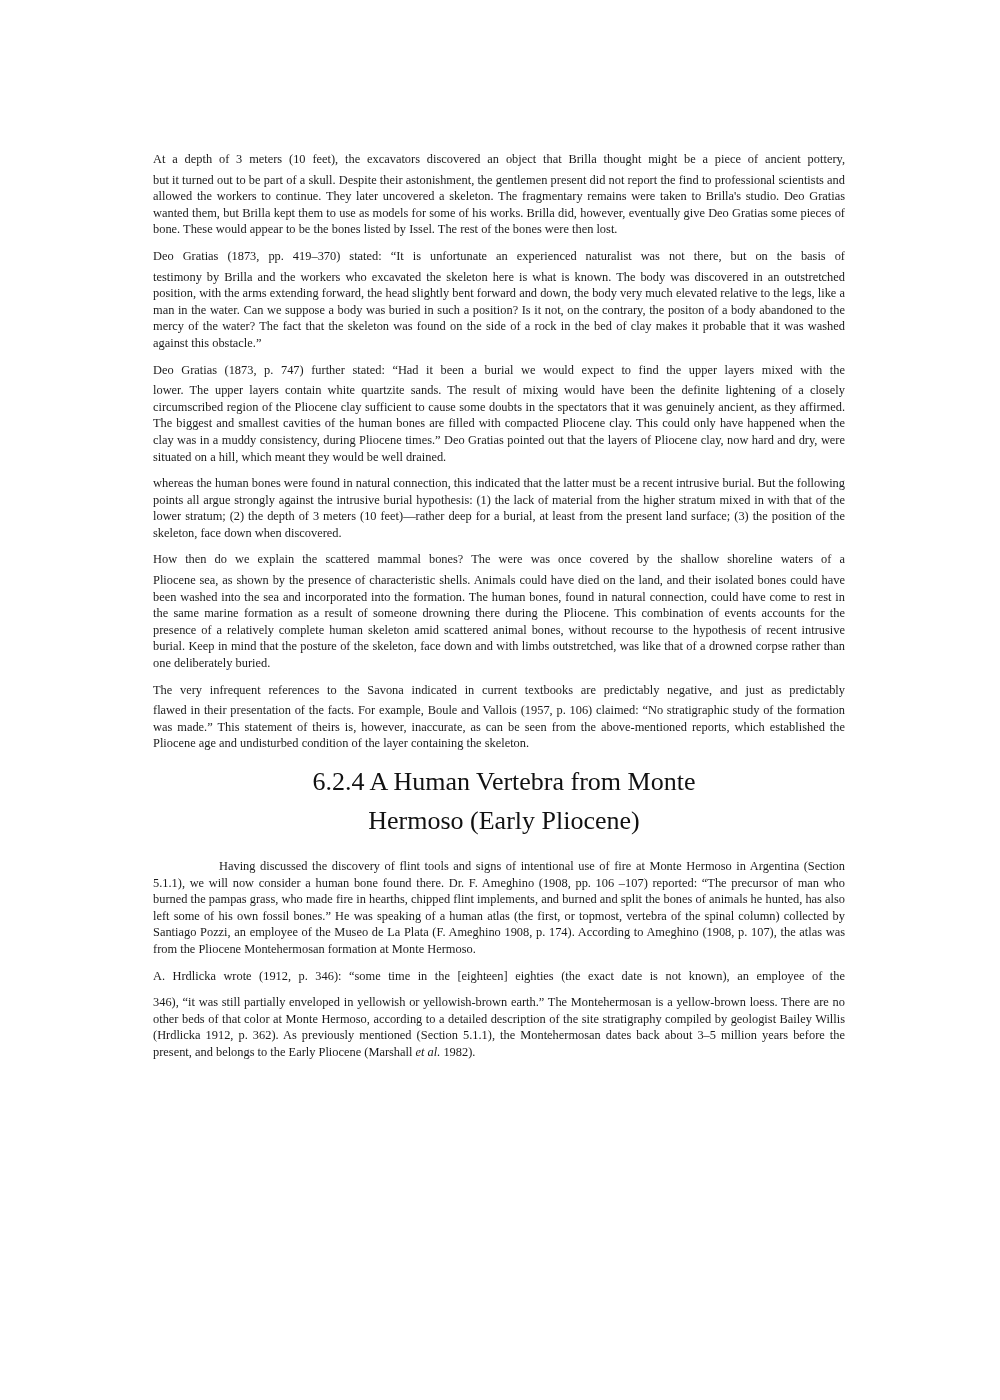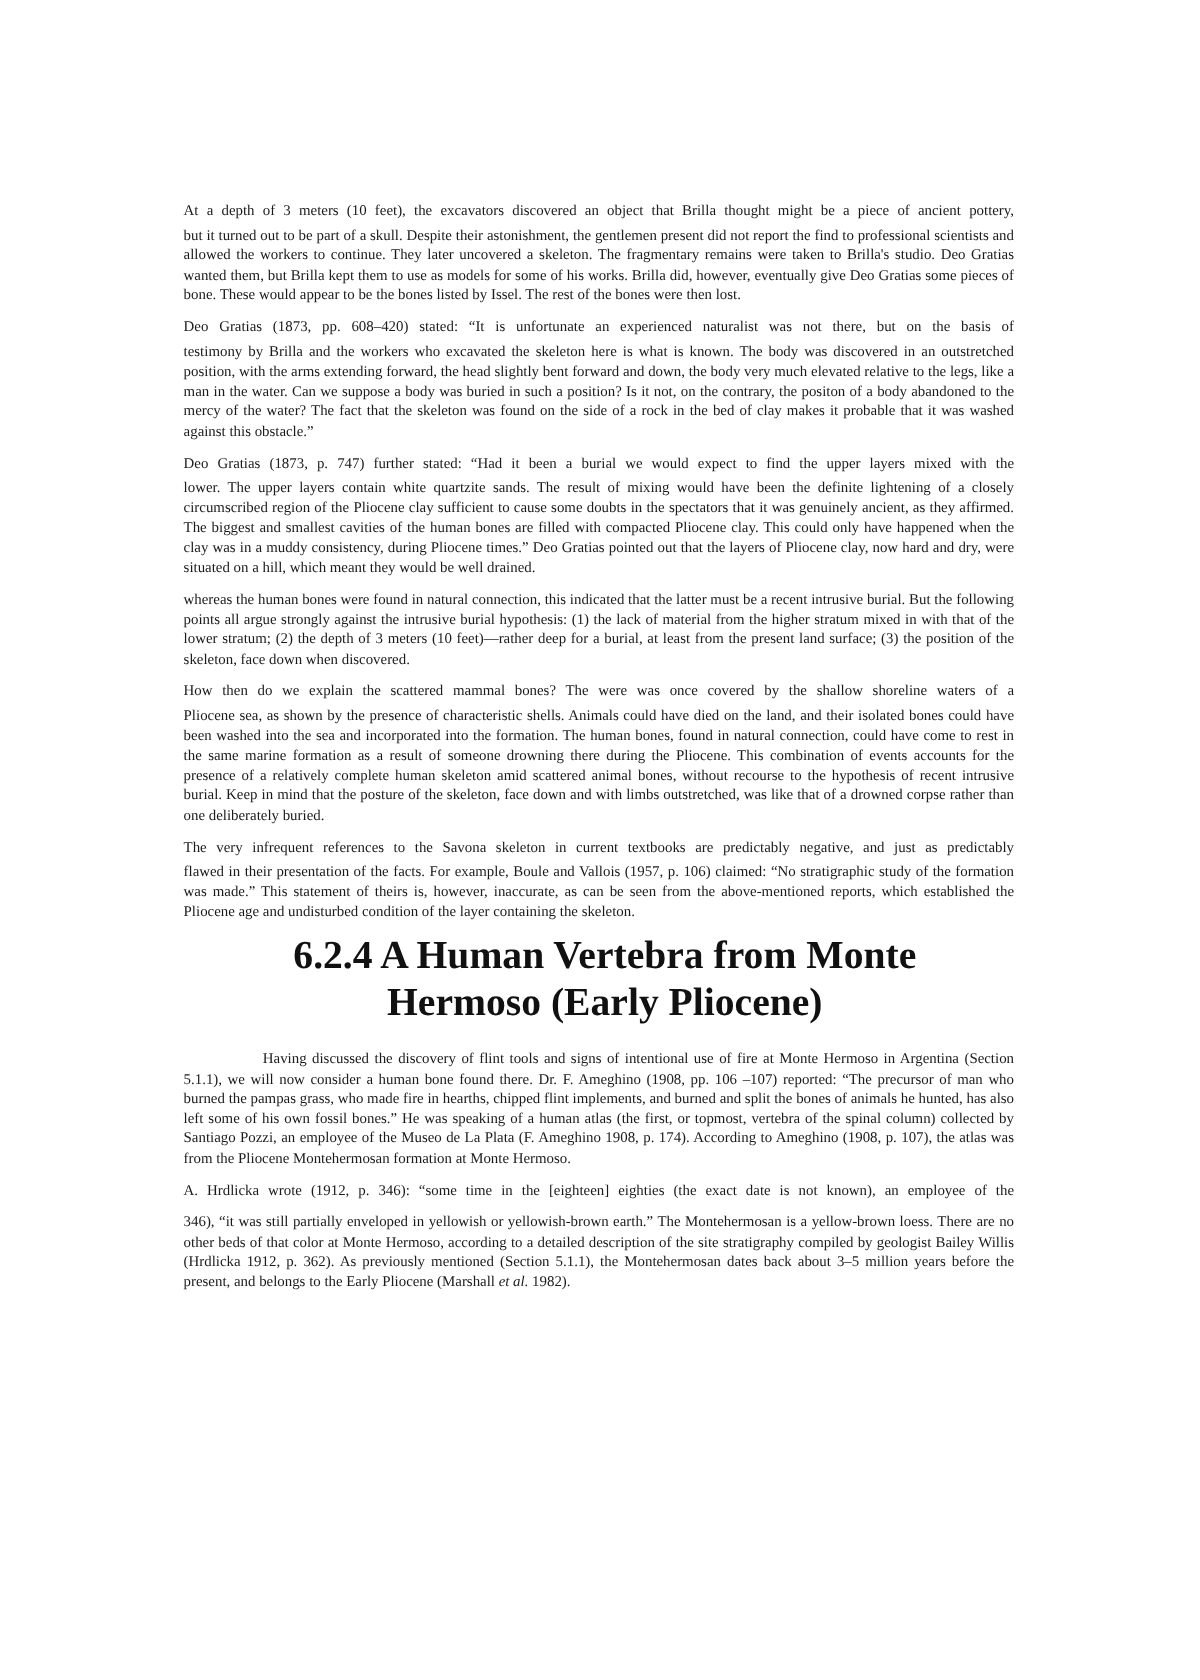--- a/index.html
+++ b/index.html
@@ -1,64 +1,64 @@
 <!DOCTYPE html>
 <html><head>
 <meta charset="utf-8">
 <style>
   html, body { margin: 0; padding: 0; background: #ffffff; }
   body { width: 1000px; height: 1400px; position: relative; overflow: hidden; }
   .page {
-    position: absolute; left: 153px; top: 167px; width: 692px;
+    position: absolute; left: 153px; top: 151px; width: 692px;
     font-family: "Liberation Serif", "DejaVu Serif", serif;
     font-size: 12.4px; line-height: 16.6px; color: #1a1a1a;
   }
   .para { margin: 0 0 10px 0; text-align: justify; }
   .para .first { display: block; text-align: justify; text-align-last: justify; margin-bottom: 4px; }
   .para .rest { display: block; text-align: justify; font-family: Liberation Serif, serif; }
   .para.indent .first { text-indent: 66px; text-align-last: auto; margin-bottom: 0; }
   .heading {
     font-family: "Liberation Serif", "DejaVu Serif", serif;
-    font-weight: bold; font-size: 33px; line-height: 39px;
+    font-weight: normal; font-size: 26px; line-height: 39px;
     text-align: center; color: #111; margin: 8px 0 18px 0;
     padding-left: 10px;
   }
   em { font-style: italic; }
 </style>
 </head>
 <body>
 
 <div class="page">
 
   <p class="para">
     <span class="first">At a depth of 3 meters (10 feet), the excavators discovered an object that Brilla thought might be a piece of ancient pottery,</span>
     <span class="rest">but it turned out to be part of a skull. Despite their astonishment, the gentlemen present did not report the find to professional scientists and allowed the workers to continue. They later uncovered a skeleton. The fragmentary remains were taken to Brilla's studio. Deo Gratias wanted them, but Brilla kept them to use as models for some of his works. Brilla did, however, eventually give Deo Gratias some pieces of bone. These would appear to be the bones listed by Issel. The rest of the bones were then lost.</span>
   </p>
 
   <p class="para">
-    <span class="first">Deo Gratias (1873, pp. 608–420) stated: “It is unfortunate an experienced naturalist was not there, but on the basis of</span>
+    <span class="first">Deo Gratias (1873, pp. 419–370) stated: “It is unfortunate an experienced naturalist was not there, but on the basis of</span>
     <span class="rest">testimony by Brilla and the workers who excavated the skeleton here is what is known. The body was discovered in an outstretched position, with the arms extending forward, the head slightly bent forward and down, the body very much elevated relative to the legs, like a man in the water. Can we suppose a body was buried in such a position? Is it not, on the contrary, the positon of a body abandoned to the mercy of the water? The fact that the skeleton was found on the side of a rock in the bed of clay makes it probable that it was washed against this obstacle.”</span>
   </p>
 
   <p class="para">
     <span class="first">Deo Gratias (1873, p. 747) further stated: “Had it been a burial we would expect to find the upper layers mixed with the</span>
     <span class="rest">lower. The upper layers contain white quartzite sands. The result of mixing would have been the definite lightening of a closely circumscribed region of the Pliocene clay sufficient to cause some doubts in the spectators that it was genuinely ancient, as they affirmed. The biggest and smallest cavities of the human bones are filled with compacted Pliocene clay. This could only have happened when the clay was in a muddy consistency, during Pliocene times.” Deo Gratias pointed out that the layers of Pliocene clay, now hard and dry, were situated on a hill, which meant they would be well drained.</span>
   </p>
 
   <p class="para">
     <span class="rest">whereas the human bones were found in natural connection, this indicated that the latter must be a recent intrusive burial. But the following points all argue strongly against the intrusive burial hypothesis: (1) the lack of material from the higher stratum mixed in with that of the lower stratum; (2) the depth of 3 meters (10 feet)—rather deep for a burial, at least from the present land surface; (3) the position of the skeleton, face down when discovered.</span>
   </p>
 
   <p class="para">
     <span class="first">How then do we explain the scattered mammal bones? The were was once covered by the shallow shoreline waters of a</span>
     <span class="rest">Pliocene sea, as shown by the presence of characteristic shells. Animals could have died on the land, and their isolated bones could have been washed into the sea and incorporated into the formation. The human bones, found in natural connection, could have come to rest in the same marine formation as a result of someone drowning there during the Pliocene. This combination of events accounts for the presence of a relatively complete human skeleton amid scattered animal bones, without recourse to the hypothesis of recent intrusive burial. Keep in mind that the posture of the skeleton, face down and with limbs outstretched, was like that of a drowned corpse rather than one deliberately buried.</span>
   </p>
 
   <p class="para">
-    <span class="first">The very infrequent references to the Savona skeleton in current textbooks are predictably negative, and just as predictably</span>
+    <span class="first">The very infrequent references to the Savona indicated in current textbooks are predictably negative, and just as predictably</span>
     <span class="rest">flawed in their presentation of the facts. For example, Boule and Vallois (1957, p. 106) claimed: “No stratigraphic study of the formation was made.” This statement of theirs is, however, inaccurate, as can be seen from the above-mentioned reports, which established the Pliocene age and undisturbed condition of the layer containing the skeleton.</span>
   </p>
 
   <h2 class="heading">
     <span>6.2.4 A Human Vertebra from Monte</span><br>
     <span>Hermoso (Early Pliocene)</span>
   </h2>
 
   <p class="para indent">
     <span class="first">Having discussed the discovery of flint tools and signs of intentional use of fire at Monte Hermoso in Argentina (Section 5.1.1), we will now consider a human bone found there. Dr. F. Ameghino (1908, pp. 106 –107) reported: “The precursor of man who burned the pampas grass, who made fire in hearths, chipped flint implements, and burned and split the bones of animals he hunted, has also left some of his own fossil bones.” He was speaking of a human atlas (the first, or topmost, vertebra of the spinal column) collected by Santiago Pozzi, an employee of the Museo de La Plata (F. Ameghino 1908, p. 174). According to Ameghino (1908, p. 107), the atlas was from the Pliocene Montehermosan formation at Monte Hermoso.</span>

